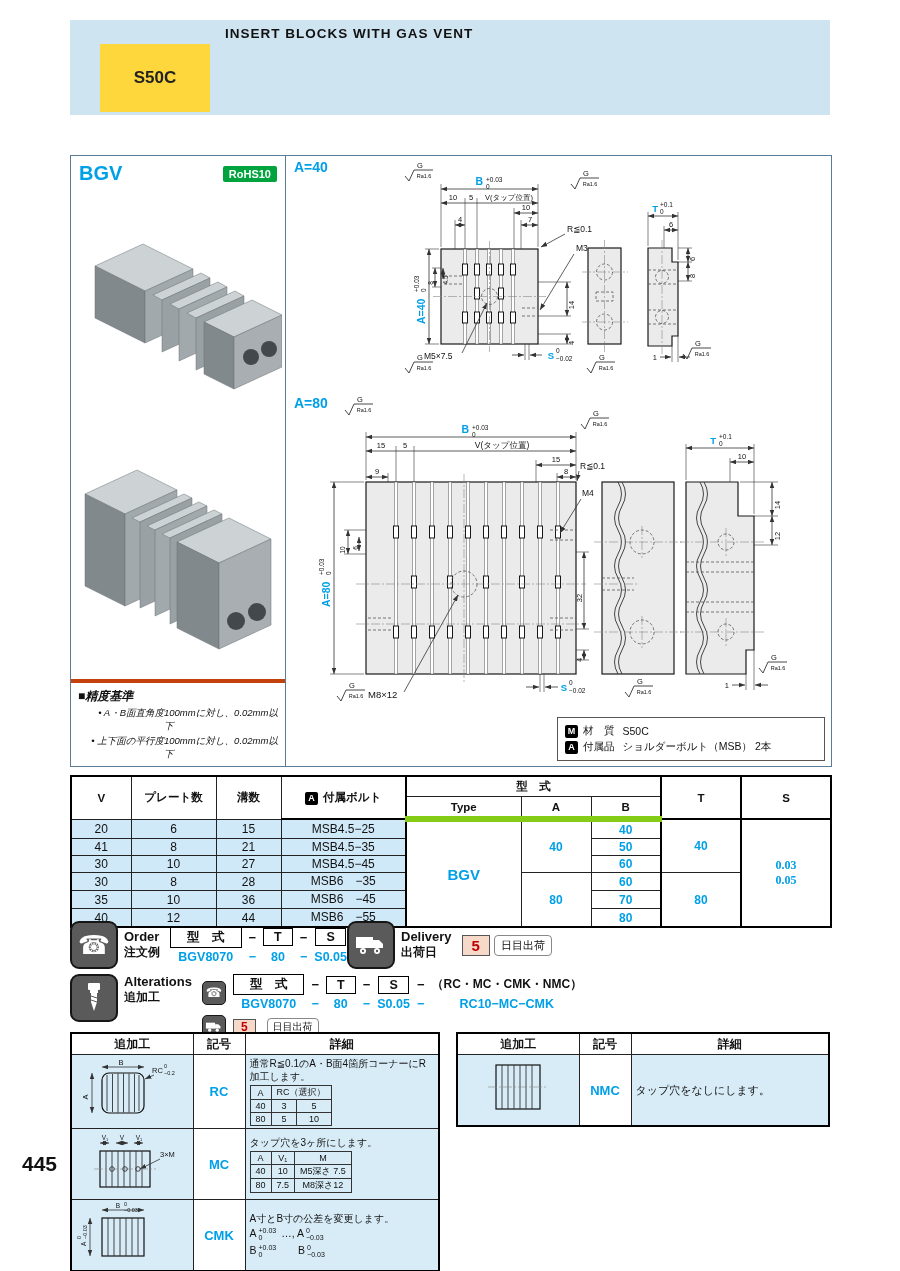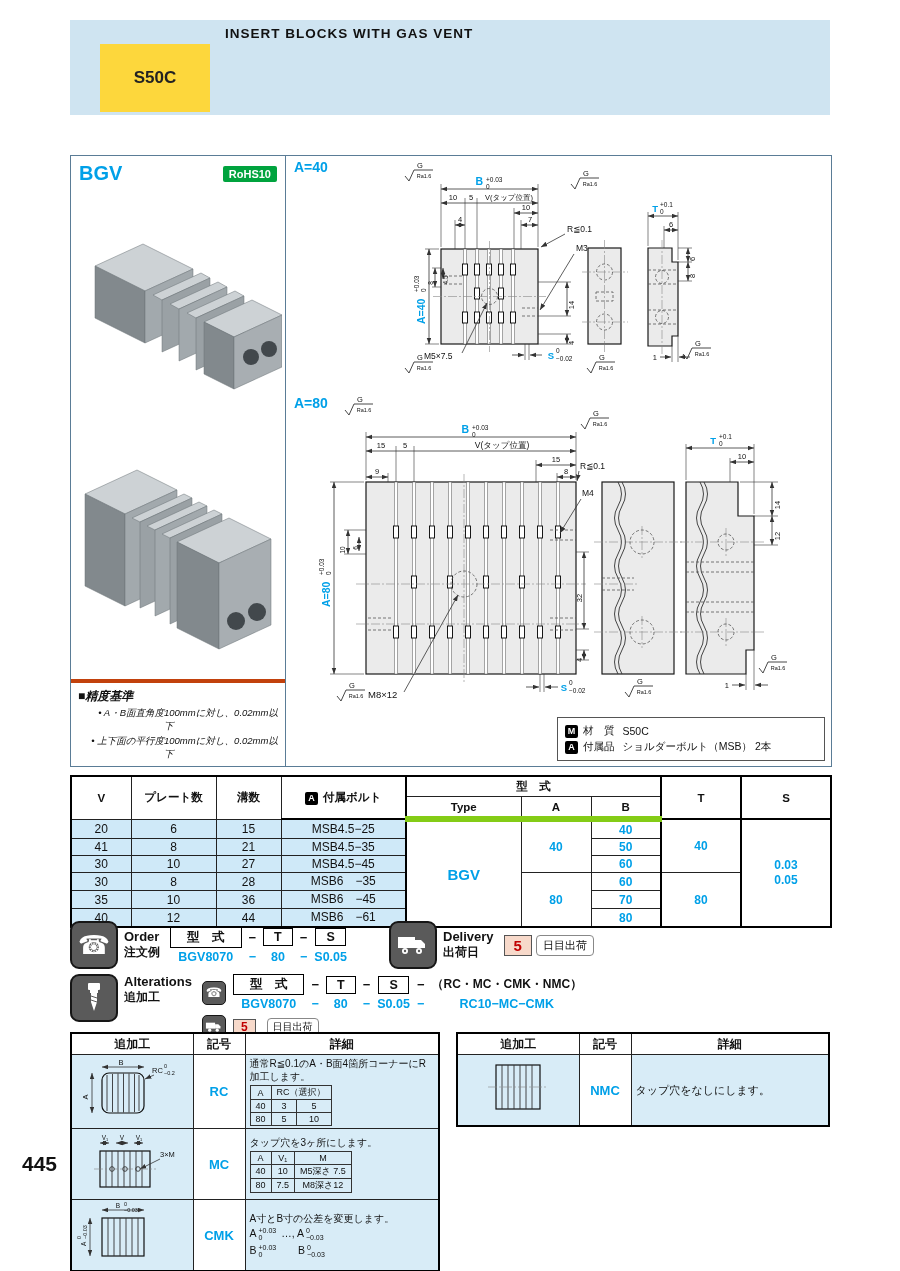--- a/index.html
+++ b/index.html
@@ -57,41 +57,41 @@
   .spec th,.spec td{border:1px solid #222;text-align:center;padding:0;font-size:12px;height:16px;}
   .spec th{font-weight:bold;font-size:11.5px;background:#fff;}
   .spec{border:2px solid #000;}
   .spec .hrow1 th{height:19px;}
   .spec .hrow2 th{height:19px;border-bottom:6px solid #84cc16;}
   .spec td.cell-b{background:#cfe9f8;}
   .bv{color:#00a0e8;font-weight:bold;}
   .spec td.tcell{font-size:15px;}
   .bl2{border-left:2px solid #000 !important;}
   .scell{vertical-align:middle;}
-  .scell .sv{line-height:15px;}
+  .scell .sv{line-height:15px;font-family:Liberation Serif, serif;}
 
   
   .orow{position:absolute;left:70px;top:920px;width:760px;height:50px;display:flex;align-items:center;}
   .arow{position:absolute;left:70px;top:974px;width:760px;height:56px;display:flex;align-items:flex-start;}
   .icon-lg{width:44px;height:44px;background:#5a5a5a;border:2px solid #161616;border-radius:9px;
     display:flex;align-items:center;justify-content:center;flex:none;}
   .icon-sm{width:22px;height:22px;background:#5a5a5a;border:1.5px solid #161616;border-radius:5px;
     display:flex;align-items:center;justify-content:center;flex:none;}
   .phone-glyph{color:#fff;font-size:26px;line-height:26px;}
   .phone-glyph.sm{font-size:13px;line-height:13px;}
   .io-labels{margin:0 10px 0 6px;}
   .io-labels .en{font-weight:bold;font-size:13px;}
   .io-labels .ja{font-weight:bold;font-size:12px;}
   .ogrid{display:grid;grid-auto-rows:min-content;column-gap:7px;row-gap:2px;align-items:center;justify-items:center;}
   .obox{border:1.5px solid #000;background:#fff;font-weight:bold;font-size:12.5px;padding:1px 16px;}
   .obox.sm{padding:1px 10px;}
   .odash{font-weight:bold;font-size:13px;}
   .osuffix{font-weight:bold;font-size:12px;}
   .oex{color:#00a0e8;font-weight:bold;font-size:12.5px;}
-  .dgroup{display:flex;align-items:center;margin-left:42px;}
+  .dgroup{display:flex;align-items:center;}
   .day5{background:#f7d9ca;border:1.5px solid #555;color:#c00000;font-weight:bold;font-size:15px;
     padding:1px 9px;margin-right:4px;}
   .day5.sm{font-size:12px;padding:0 7px;}
   .ship{border:1.2px solid #888;border-radius:4px;background:#fff;font-size:11px;padding:2px 6px;}
   .ship.sm{font-size:10px;padding:1px 5px;}
   .altlines{display:flex;flex-direction:column;gap:4px;}
   .altline{display:flex;align-items:center;gap:7px;}
 
   
   .alt-wrap{position:absolute;left:70px;top:1032px;width:760px;display:flex;gap:16px;align-items:flex-start;}
@@ -578,21 +578,21 @@
       <td class="cell-b">35</td>
       <td class="cell-b">10</td>
       <td class="cell-b">36</td>
       <td class="cell-b">MSB6　−45</td>
       <td class="bv">70</td>
     </tr>
     <tr>
       <td class="cell-b">40</td>
       <td class="cell-b">12</td>
       <td class="cell-b">44</td>
-      <td class="cell-b">MSB6　−61</td>
+      <td class="cell-b">MSB6　−55</td>
       <td class="bv">80</td>
     </tr>
   </tbody>
     </table>
 
   <div class="orow">
     <div class="icon-lg">
         <span class="phone-glyph">☎</span>
       </div>
     <div class="io-labels">

